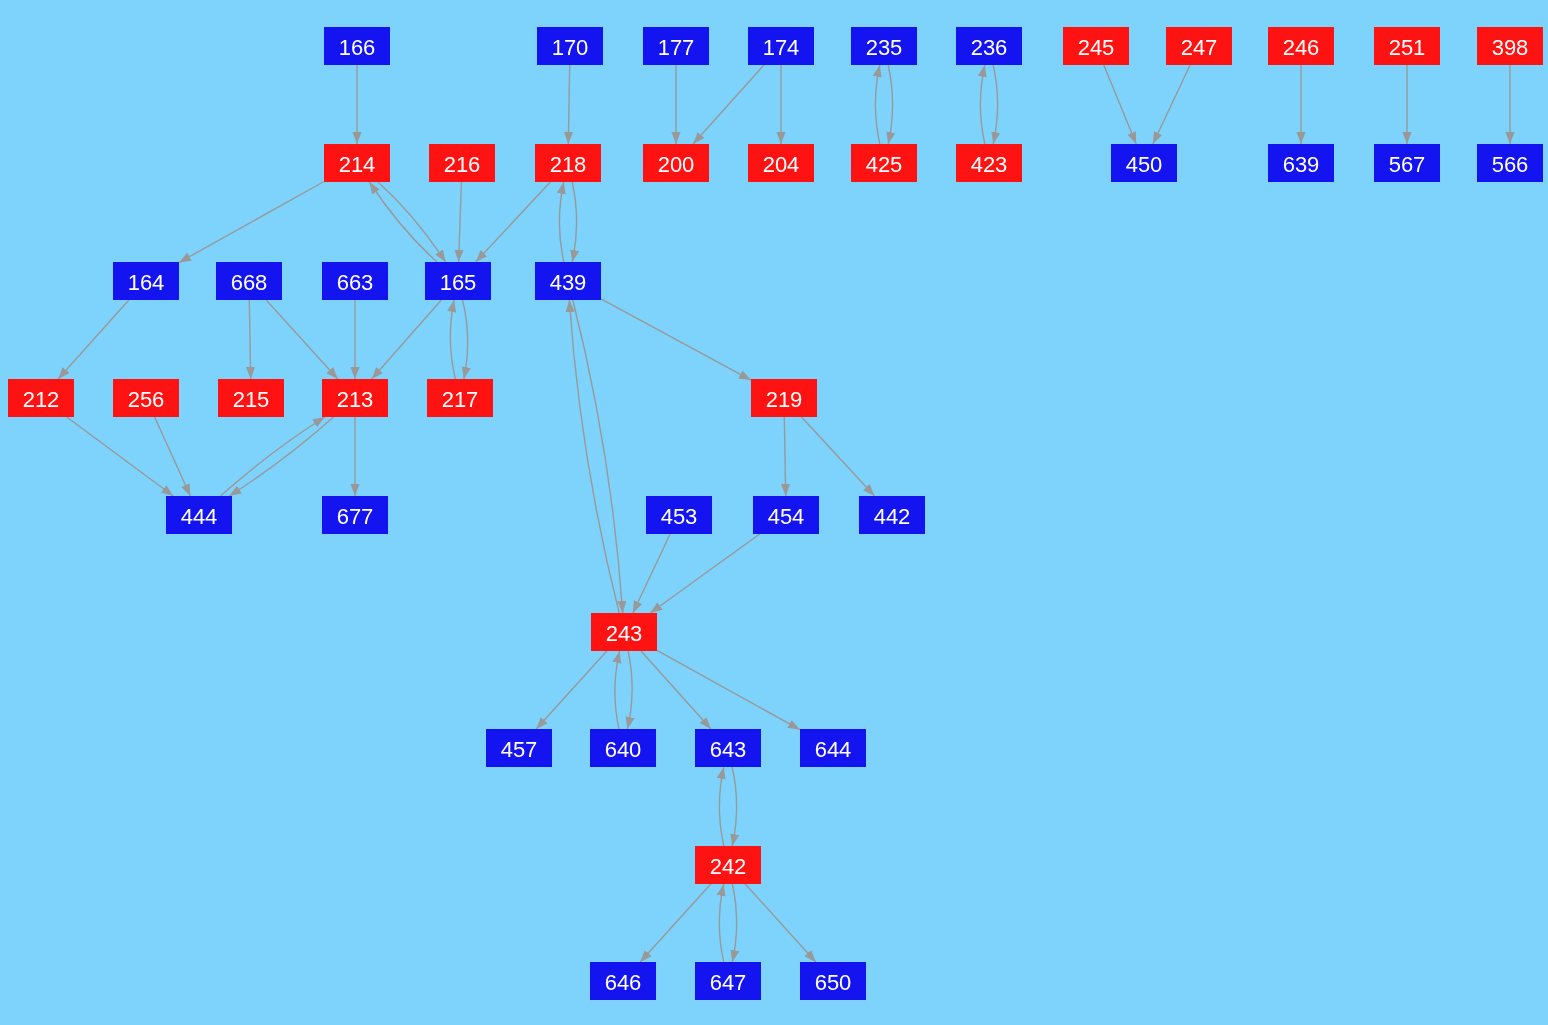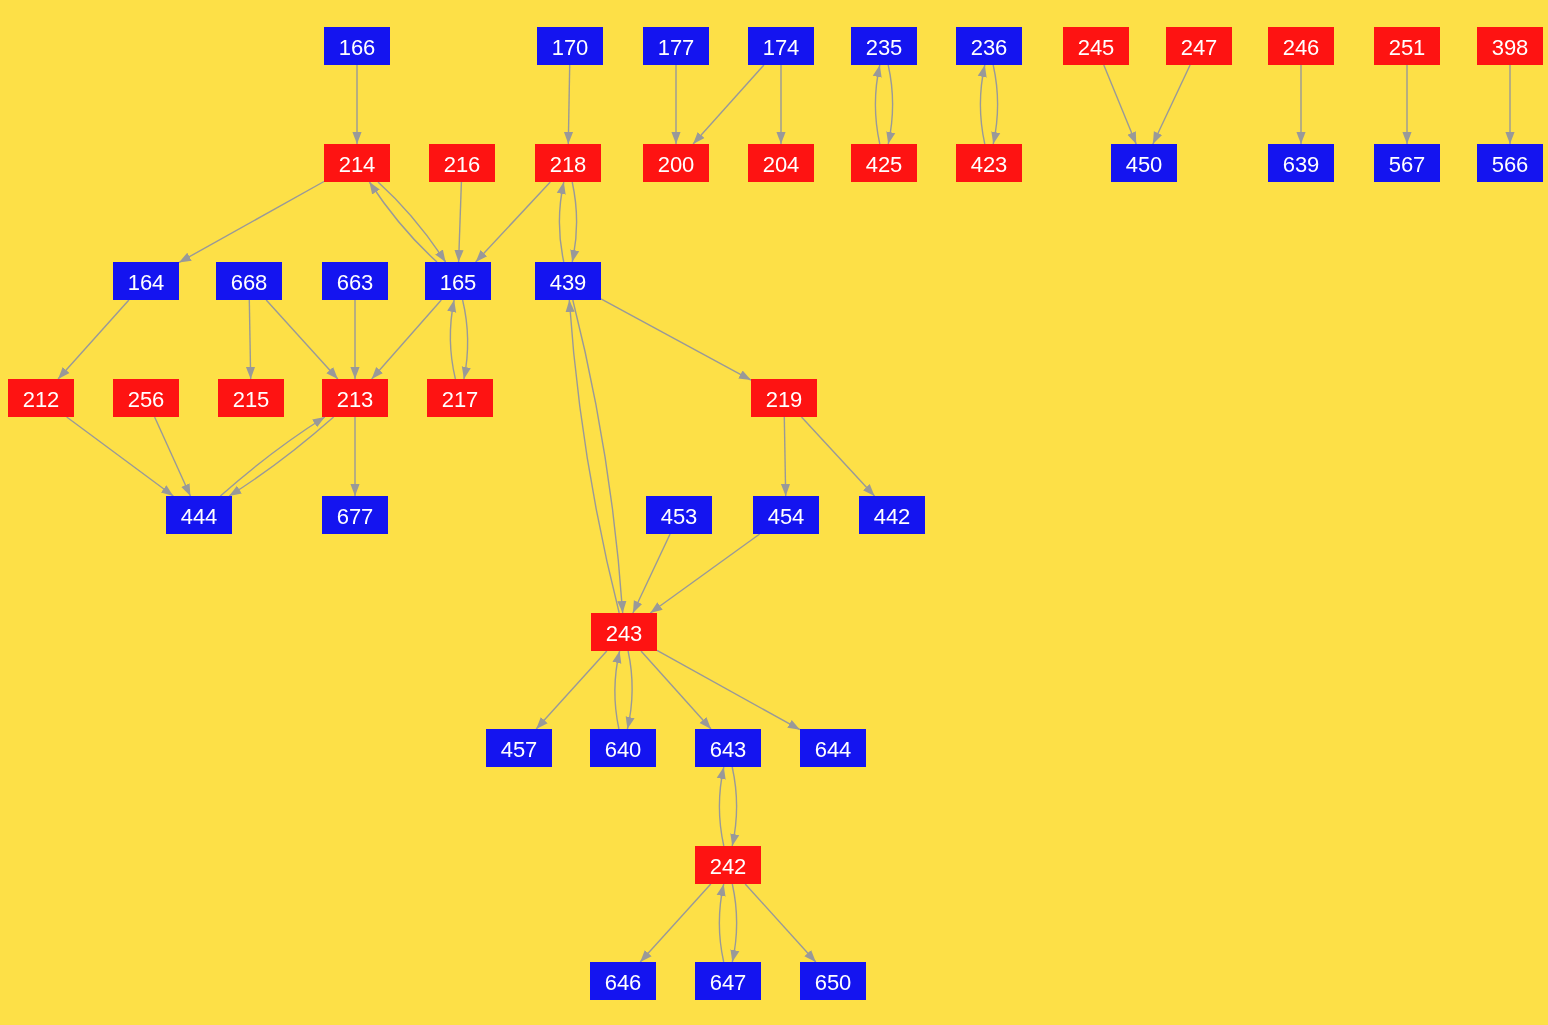--- a/index.html
+++ b/index.html
@@ -5,21 +5,21 @@
   html, body {
     margin: 0;
     padding: 0;
     background: #ffffff;
     font-family: "Liberation Sans", sans-serif;
   }
   .canvas {
     position: relative;
     width: 1548px;
     height: 1025px;
-    background: #fde047;
+    background: #7dd3fc;
     overflow: hidden;
   }
   svg { display: block; }
   text { user-select: none; }
 </style>
 </head>
 <body>
 
 <div class="canvas">
   <svg id="graph-svg" xmlns="http://www.w3.org/2000/svg" width="1548" height="1025" viewBox="0 0 1548 1025">

